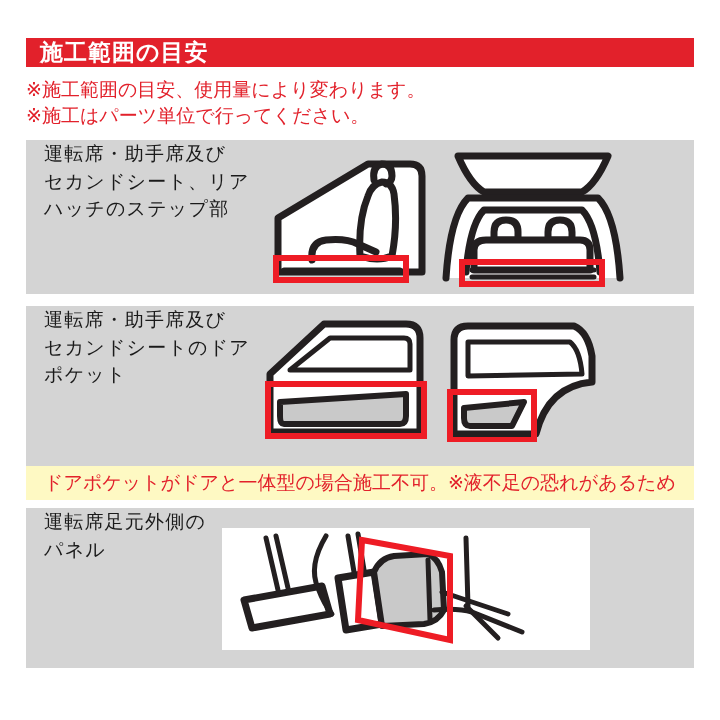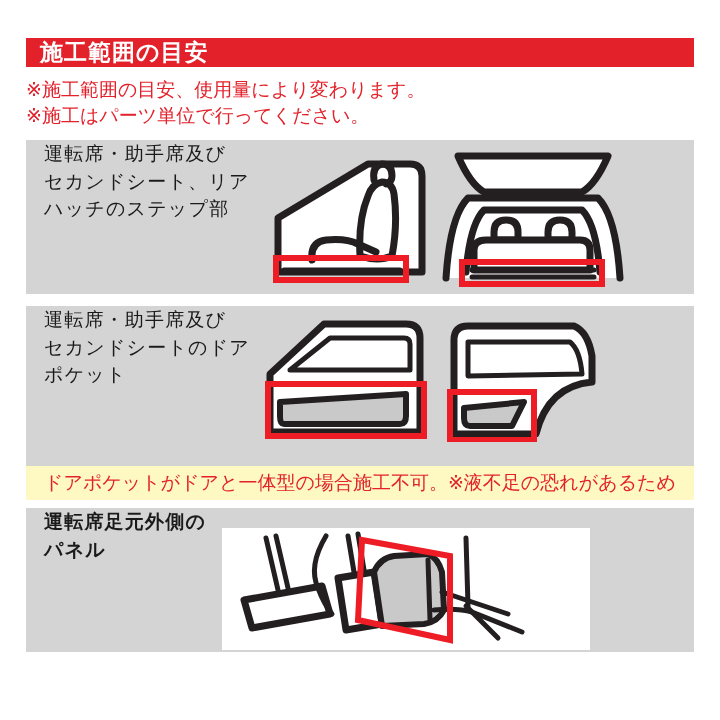--- a/index.html
+++ b/index.html
@@ -61,21 +61,21 @@
     padding: 0 0 0 18px;
     white-space: nowrap;
   }
   .panel-art {
     flex: 1;
     position: relative;
     height: 100%;
   }
   #panel1 { margin-top: 12px; height: 154px; }
   #panel2 { margin-top: 12px; height: 160px; }
-  #panel3 { margin-top: 8px; height: 144px; font-weight: bold; }
+  #panel3 { margin-top: 8px; height: 160px; }
 
   .warn-band {
     background: #fef9c3;
     height: 34px;
     display: flex;
     align-items: center;
     justify-content: center;
     box-sizing: border-box;
   }
   .warn-text {

